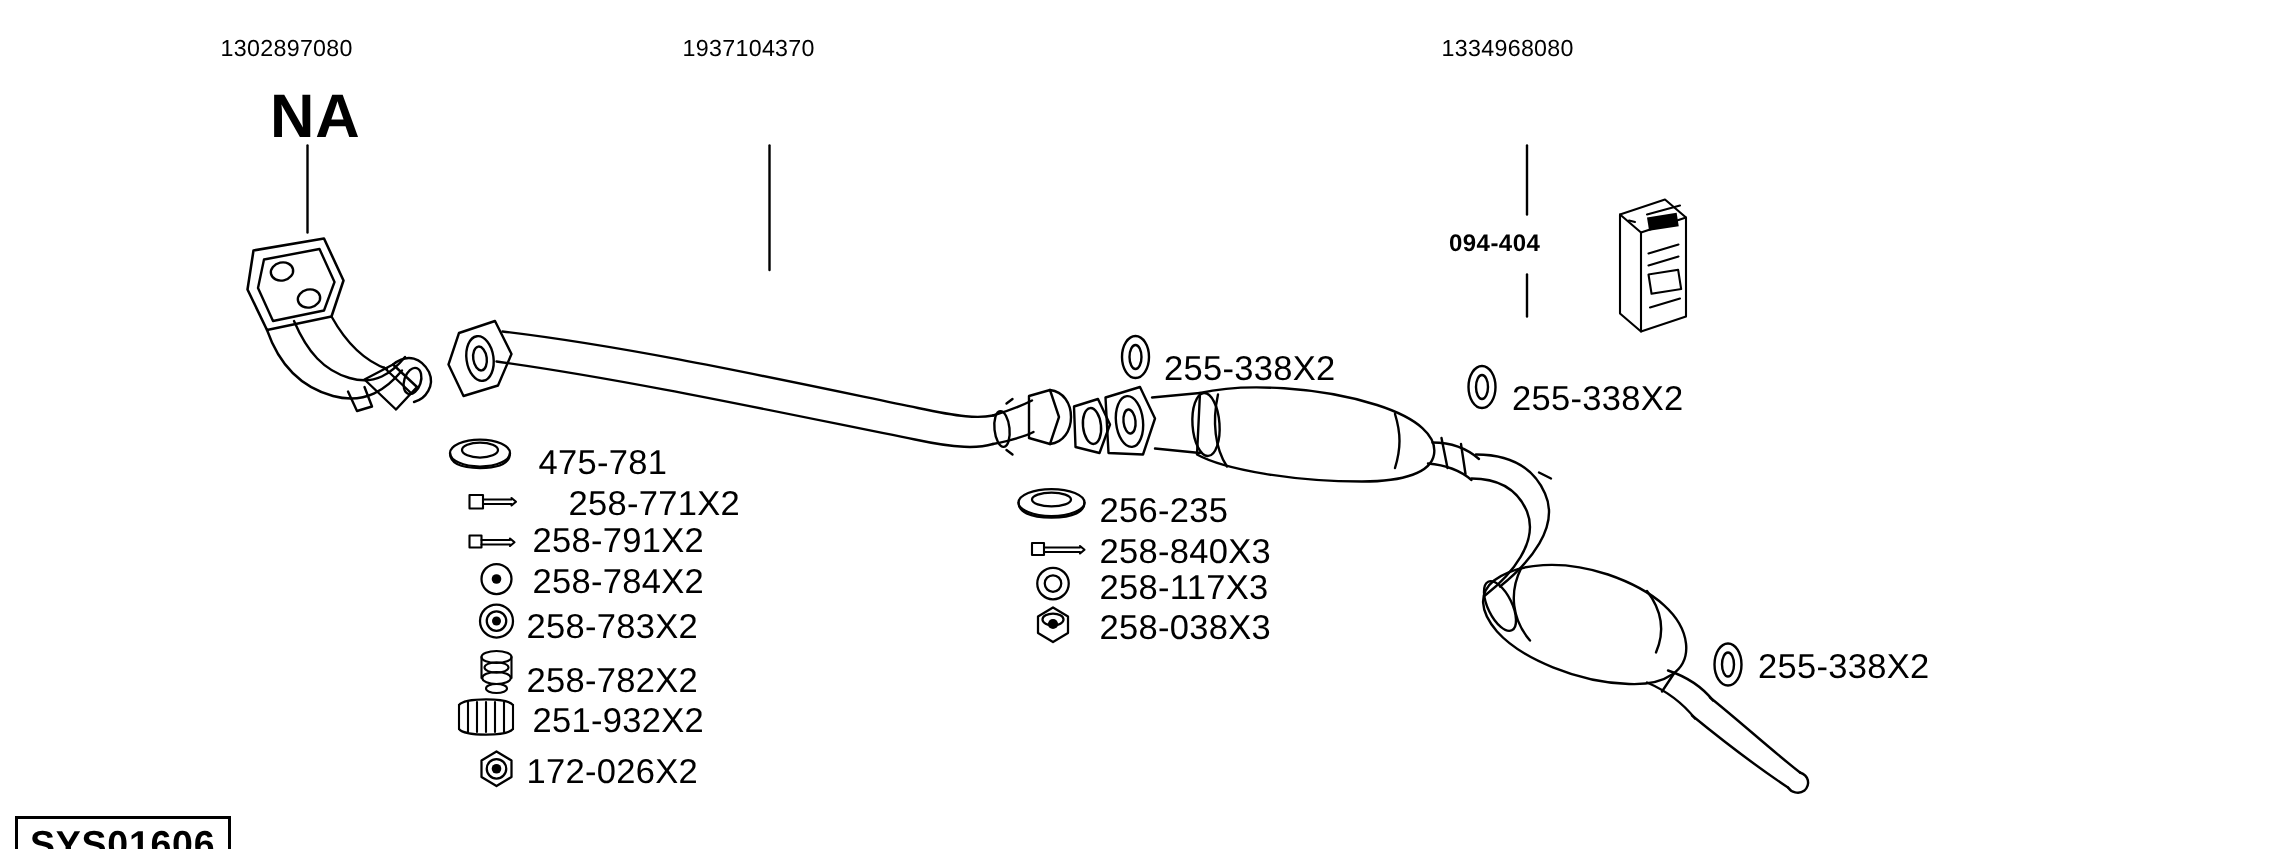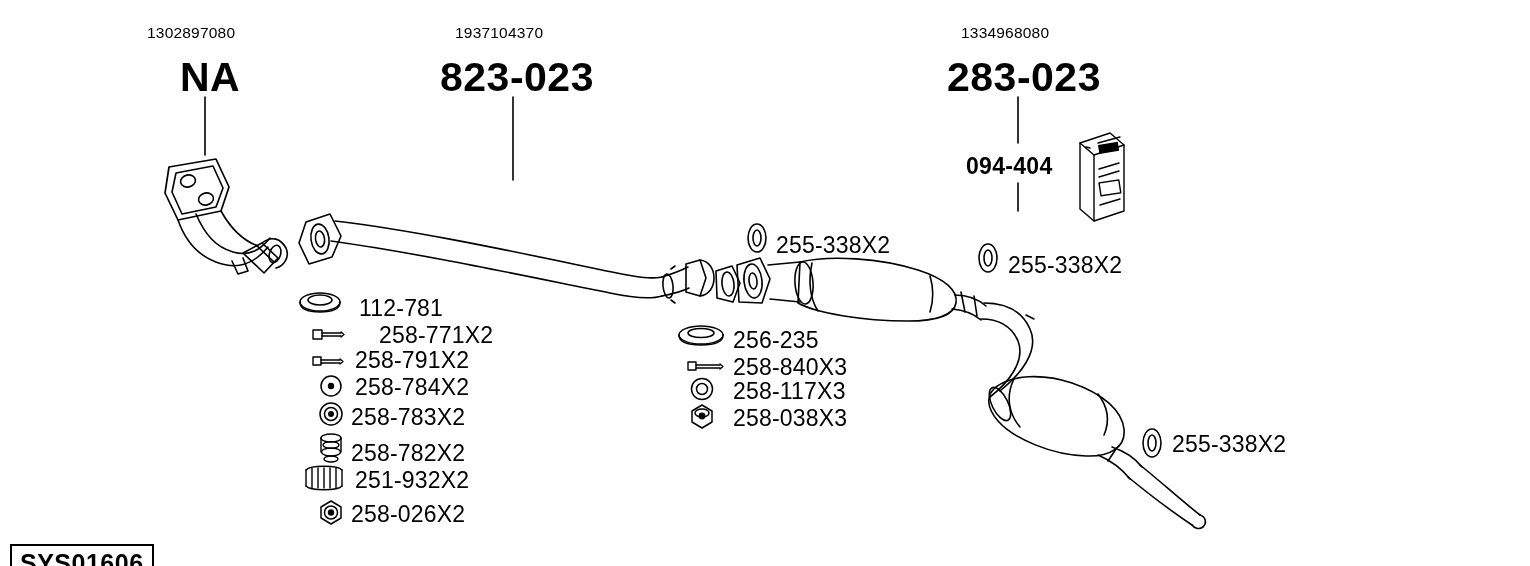--- a/index.html
+++ b/index.html
@@ -9,21 +9,21 @@
     font-family:"Liberation Sans", sans-serif;
     color:#000;
   }
   #stage{position:absolute;left:0;top:15px;width:1530px;height:566px;}
   svg#art{position:absolute;left:0;top:0;width:1530px;height:566px;}
 
   .lbl{position:absolute;white-space:nowrap;line-height:1;}
 
   .hdr-small{font-size:15.5px;letter-spacing:0.2px;}
   .hdr-big{font-size:41px;font-weight:bold;letter-spacing:0.5px;}
-  .hdr-mid{font-size:23px;font-weight:bold;letter-spacing:0.3px;}
+  .hdr-mid{font-size:16px;font-weight:bold;letter-spacing:0.3px;}
 
   .item{font-size:23px;letter-spacing:0.2px;}
 
   .syscode{
     position:absolute;
     font-size:25px;font-weight:bold;letter-spacing:0.5px;
     border:2px solid #000;
     padding:3px 8px 5px 8px;
     background:#fff;
   }
@@ -232,35 +232,33 @@
         <ellipse cx="1152" cy="428" rx="4" ry="8"></ellipse>
       </g>
 
     </g>
   </svg>
 
   <div class="lbl hdr-small" style="left:147px;top:10px;">1302897080</div>
   <div class="lbl hdr-big" style="left:180px;top:42px;">NA</div>
 
   <div class="lbl hdr-small" style="left:455px;top:10px;">1937104370</div>
-  <div class="lbl hdr-big" style="left:440px;top:42px;">823-023</div>
 
   <div class="lbl hdr-small" style="left:961px;top:10px;">1334968080</div>
-  <div class="lbl hdr-big" style="left:947px;top:42px;">283-023</div>
 
   <div class="lbl hdr-mid" style="left:966px;top:140px;">094-404</div>
 
-  <div class="lbl item" style="left:359px;top:282px;">112-781</div>
+  <div class="lbl item" style="left:359px;top:282px;">475-781</div>
   <div class="lbl item" style="left:355px;top:309px;margin-left:24px;">258-771X2</div>
   <div class="lbl item" style="left:355px;top:334px;">258-791X2</div>
   <div class="lbl item" style="left:355px;top:361px;">258-784X2</div>
   <div class="lbl item" style="left:351px;top:391px;">258-783X2</div>
   <div class="lbl item" style="left:351px;top:427px;">258-782X2</div>
   <div class="lbl item" style="left:355px;top:454px;">251-932X2</div>
-  <div class="lbl item" style="left:351px;top:488px;">258-026X2</div>
+  <div class="lbl item" style="left:351px;top:488px;">172-026X2</div>
 
   <div class="lbl item" style="left:733px;top:314px;text-align:right;">256-235</div>
   <div class="lbl item" style="left:733px;top:341px;">258-840X3</div>
   <div class="lbl item" style="left:733px;top:365px;">258-117X3</div>
   <div class="lbl item" style="left:733px;top:392px;">258-038X3</div>
 
   <div class="lbl item" style="left:776px;top:219px;">255-338X2</div>
   <div class="lbl item" style="left:1008px;top:239px;">255-338X2</div>
   <div class="lbl item" style="left:1172px;top:418px;">255-338X2</div>
 

